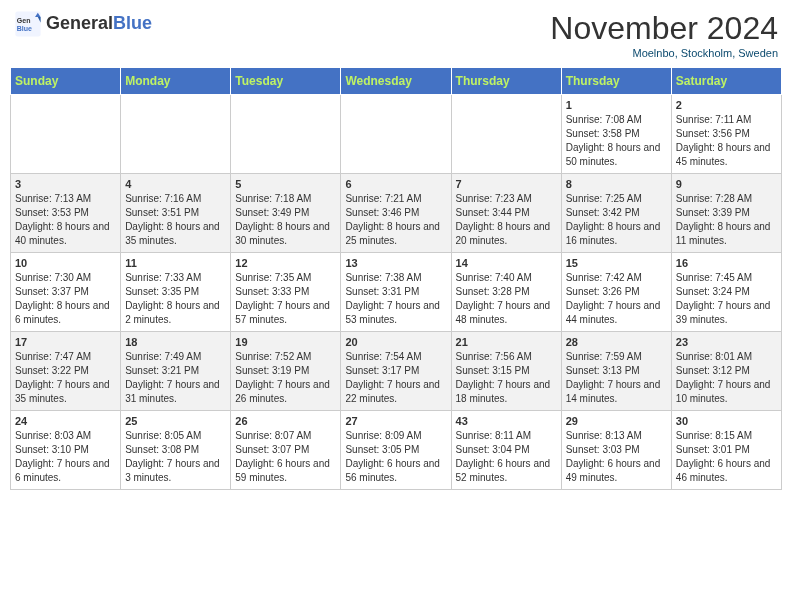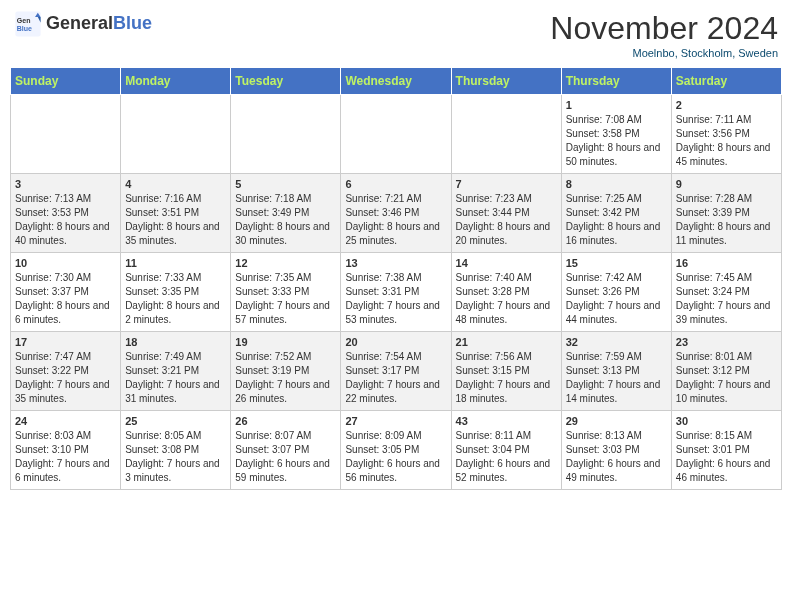--- a/index.html
+++ b/index.html
@@ -221,21 +221,21 @@
         </td>
         <td>
           <span class="day-number">20</span>
           <div class="day-info">Sunrise: 7:54 AM<br>Sunset: 3:17 PM<br>Daylight: 7 hours and 22 minutes.</div>
         </td>
         <td>
           <span class="day-number">21</span>
           <div class="day-info">Sunrise: 7:56 AM<br>Sunset: 3:15 PM<br>Daylight: 7 hours and 18 minutes.</div>
         </td>
         <td>
-          <span class="day-number">32</span>
+          <span class="day-number">28</span>
           <div class="day-info">Sunrise: 7:59 AM<br>Sunset: 3:13 PM<br>Daylight: 7 hours and 14 minutes.</div>
         </td>
         <td>
           <span class="day-number">23</span>
           <div class="day-info">Sunrise: 8:01 AM<br>Sunset: 3:12 PM<br>Daylight: 7 hours and 10 minutes.</div>
         </td>
       </tr>
       <tr>
         <td>
           <span class="day-number">24</span>

